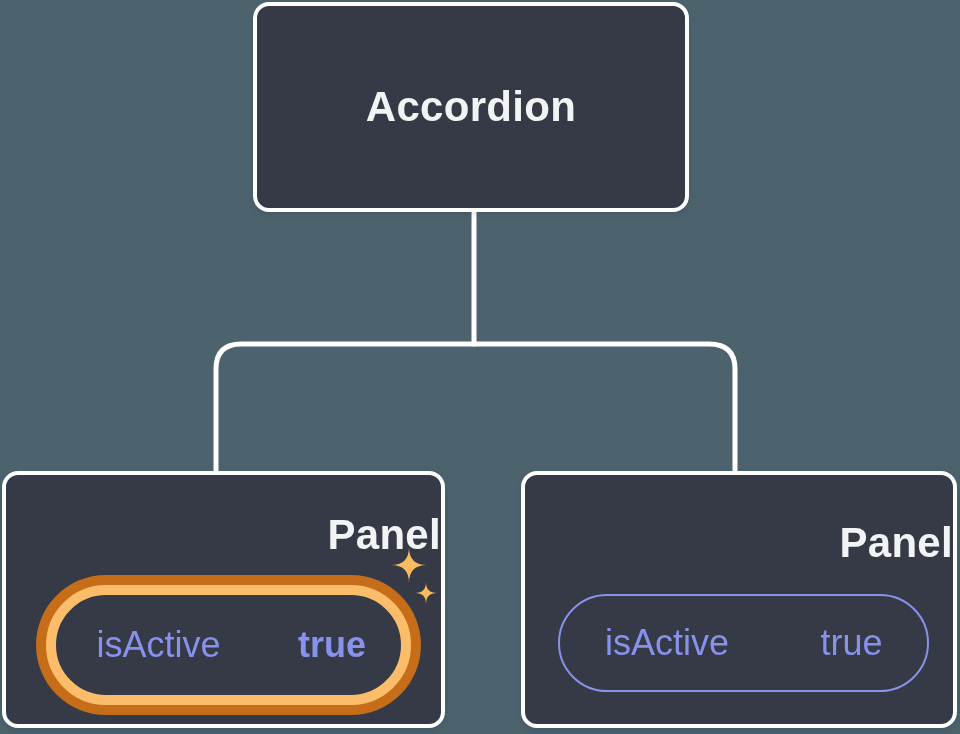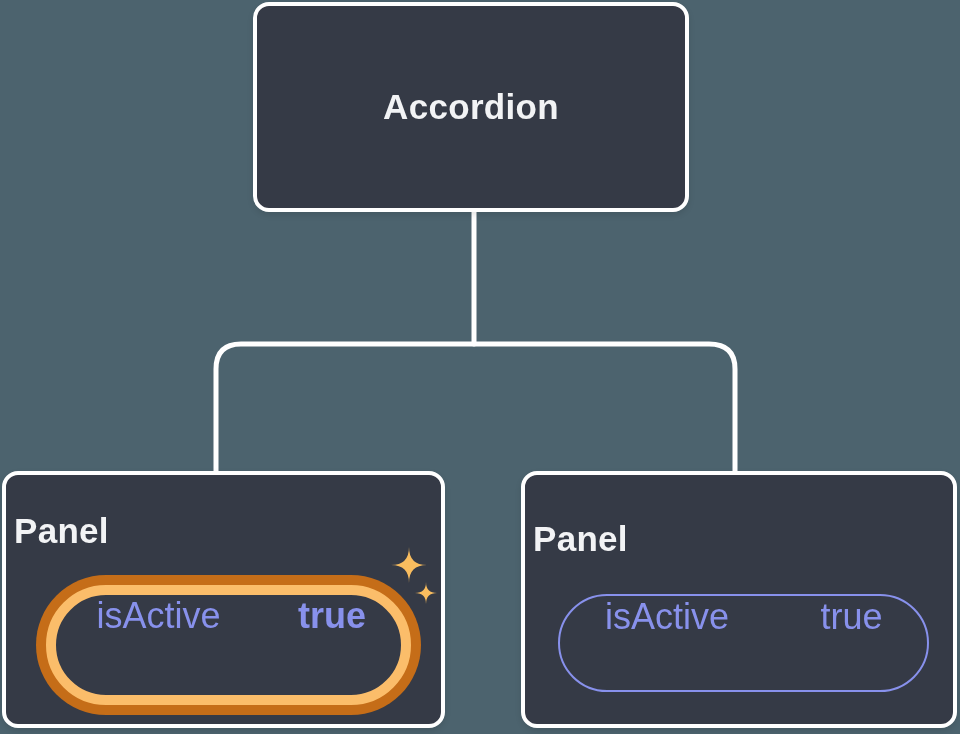--- a/index.html
+++ b/index.html
@@ -24,38 +24,38 @@
     box-shadow: 0 3px 6px rgba(0,0,0,0.10);
   }
   .node-root {
     left: 253px; top: 2px; width: 436px; height: 210px;
     display: flex; align-items: center; justify-content: center;
   }
   .node-panel-left  { left: 2px;   top: 471px; width: 443px; height: 257px; }
   .node-panel-right { left: 521px; top: 471px; width: 436px; height: 257px; }
   .node-title {
     color: #f2f3f5;
-    font-size: 35px;
+    font-size: 42px;
     font-weight: 600;
     letter-spacing: 0.3px;
   }
   .panel-title {
     position: absolute;
     left: 0; right: 0;
-    text-align: left;
+    text-align: right;
     padding-left: 8px;
   }
   .node-panel-left  .panel-title { top: 36px; }
   .node-panel-right .panel-title { top: 44px; }
   .pill {
     position: absolute;
     box-sizing: border-box;
     border-radius: 999px;
     display: flex;
-    align-items: flex-start;
+    align-items: center;
   }
   .pill-active {
     left: 40px; top: 110px;
     width: 365px; height: 120px;
     border: 10px solid #fbbd6a;
     box-shadow: 0 0 0 10px #c56d18;
     background: #353a46;
   }
   .pill-inactive {
     left: 33px; top: 119px;

